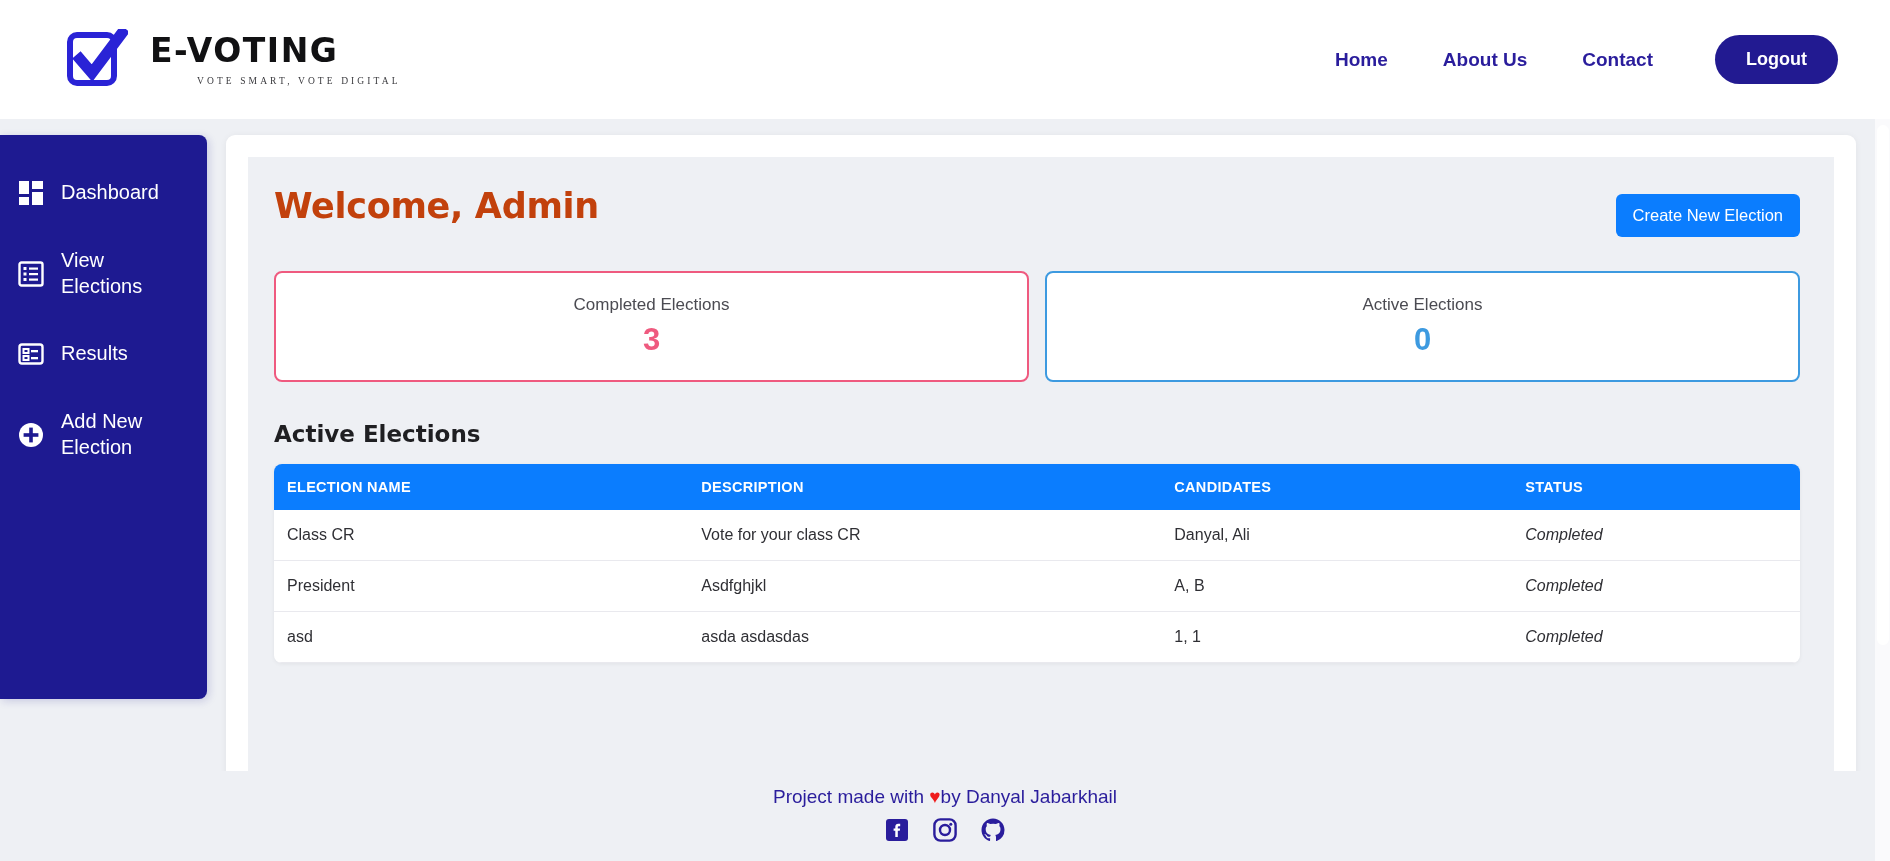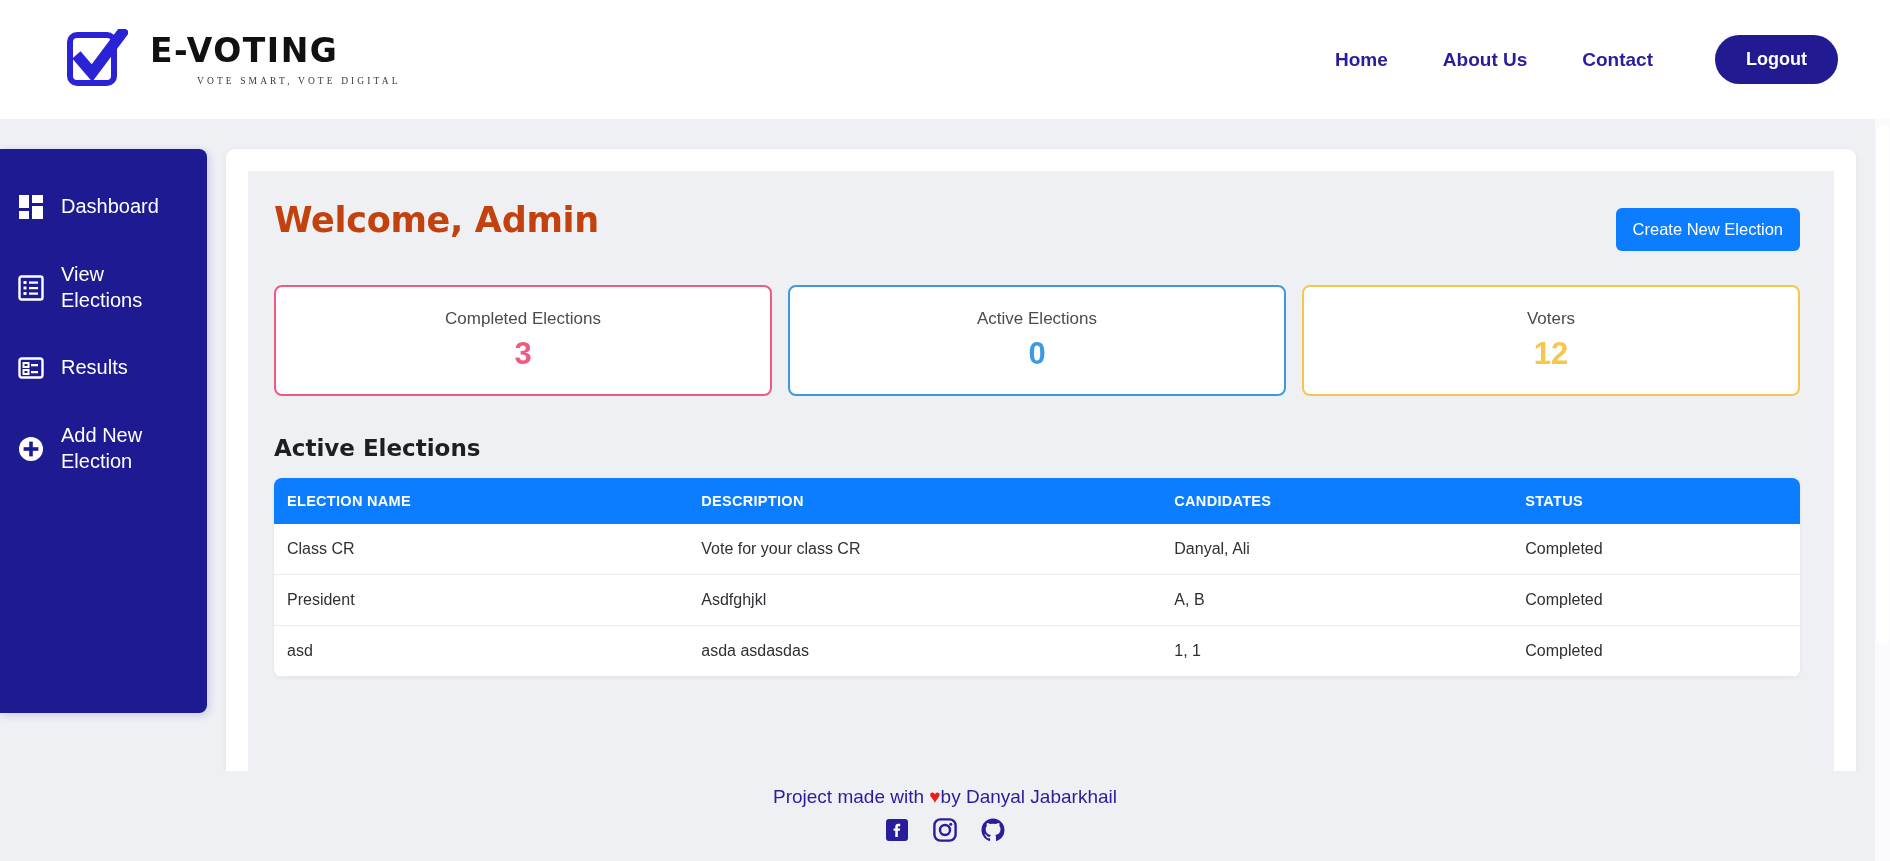--- a/index.html
+++ b/index.html
@@ -40,21 +40,21 @@
   .logout-btn {
     margin-left: 62px;
     background: #221a91; color: #ffffff;
     font-size: 18px; font-weight: 700;
     border: none; border-radius: 28px;
     padding: 14px 31px; cursor: pointer;
     font-family: "Liberation Sans", sans-serif;
   }
 
   
-  .shell { display: flex; height: 742px; padding-top: 30px; background: #eef0f4; }
+  .shell { display: flex; height: 742px; padding-top: 16px; background: #eef0f4; }
 
   
   .sidebar {
     width: 207px; flex: none;
     background: #1e1a91;
     border-radius: 0 8px 8px 0;
     padding-top: 37px;
     height: 564px;
     box-shadow: 2px 2px 9px rgba(30,26,145,0.18);
   }
@@ -119,21 +119,21 @@
     text-align: left; padding: 15px 0 15px 0;
   }
   .tbl tbody td {
     background: #ffffff; font-size: 16px; color: #2f2f34;
     padding: 16px 0 16px 0; border-bottom: 1px solid #e9e9ee;
   }
   .tbl th:nth-child(1), .tbl td:nth-child(1) { padding-left: 13px; width: 28%; }
   .tbl th:nth-child(2), .tbl td:nth-child(2) { width: 31%; }
   .tbl th:nth-child(3), .tbl td:nth-child(3) { width: 23%; }
   .tbl th:nth-child(4), .tbl td:nth-child(4) { width: 18%; }
-  .status-completed { color: #ef5a7f; }
+  .status-completed { color: #ef5a7f; font-style: italic; }
 
   
   .footer {
     position: absolute; left: 0; bottom: 0; width: 1890px;
     background: #eef0f4; text-align: center; padding-top: 15px; height: 90px;
   }
   .footer-text { font-size: 19px; color: #2a1d9c; }
   .heart { color: #ef1c1c; font-size: 19px; }
   .socials { display: flex; justify-content: center; gap: 22px; margin-top: 9px; }
   .social-icon { width: 26px; height: 26px; cursor: pointer; display: block; }
@@ -239,24 +239,20 @@
         </div>
 
         <div class="stats">
           <div class="stat-card" id="stat0" style="border-color: rgb(239, 90, 127);">
             <div class="stat-label">Completed Elections</div>
             <div class="stat-value" id="statval0" style="color: rgb(239, 90, 127);">3</div>
           </div>
           <div class="stat-card" id="stat1" style="border-color: rgb(61, 154, 224);">
             <div class="stat-label">Active Elections</div>
             <div class="stat-value" id="statval1" style="color: rgb(61, 154, 224);">0</div>
-          </div>
-          <div class="stat-card" id="stat2" style="border-color: rgb(247, 198, 79);">
-            <div class="stat-label">Voters</div>
-            <div class="stat-value" id="statval2" style="color: rgb(247, 198, 79);">12</div>
           </div>
         </div>
 
         <div class="section-title">Active Elections</div>
 
         <table class="tbl">
           <thead>
             <tr>
               <th>ELECTION NAME</th>
               <th>DESCRIPTION</th>

